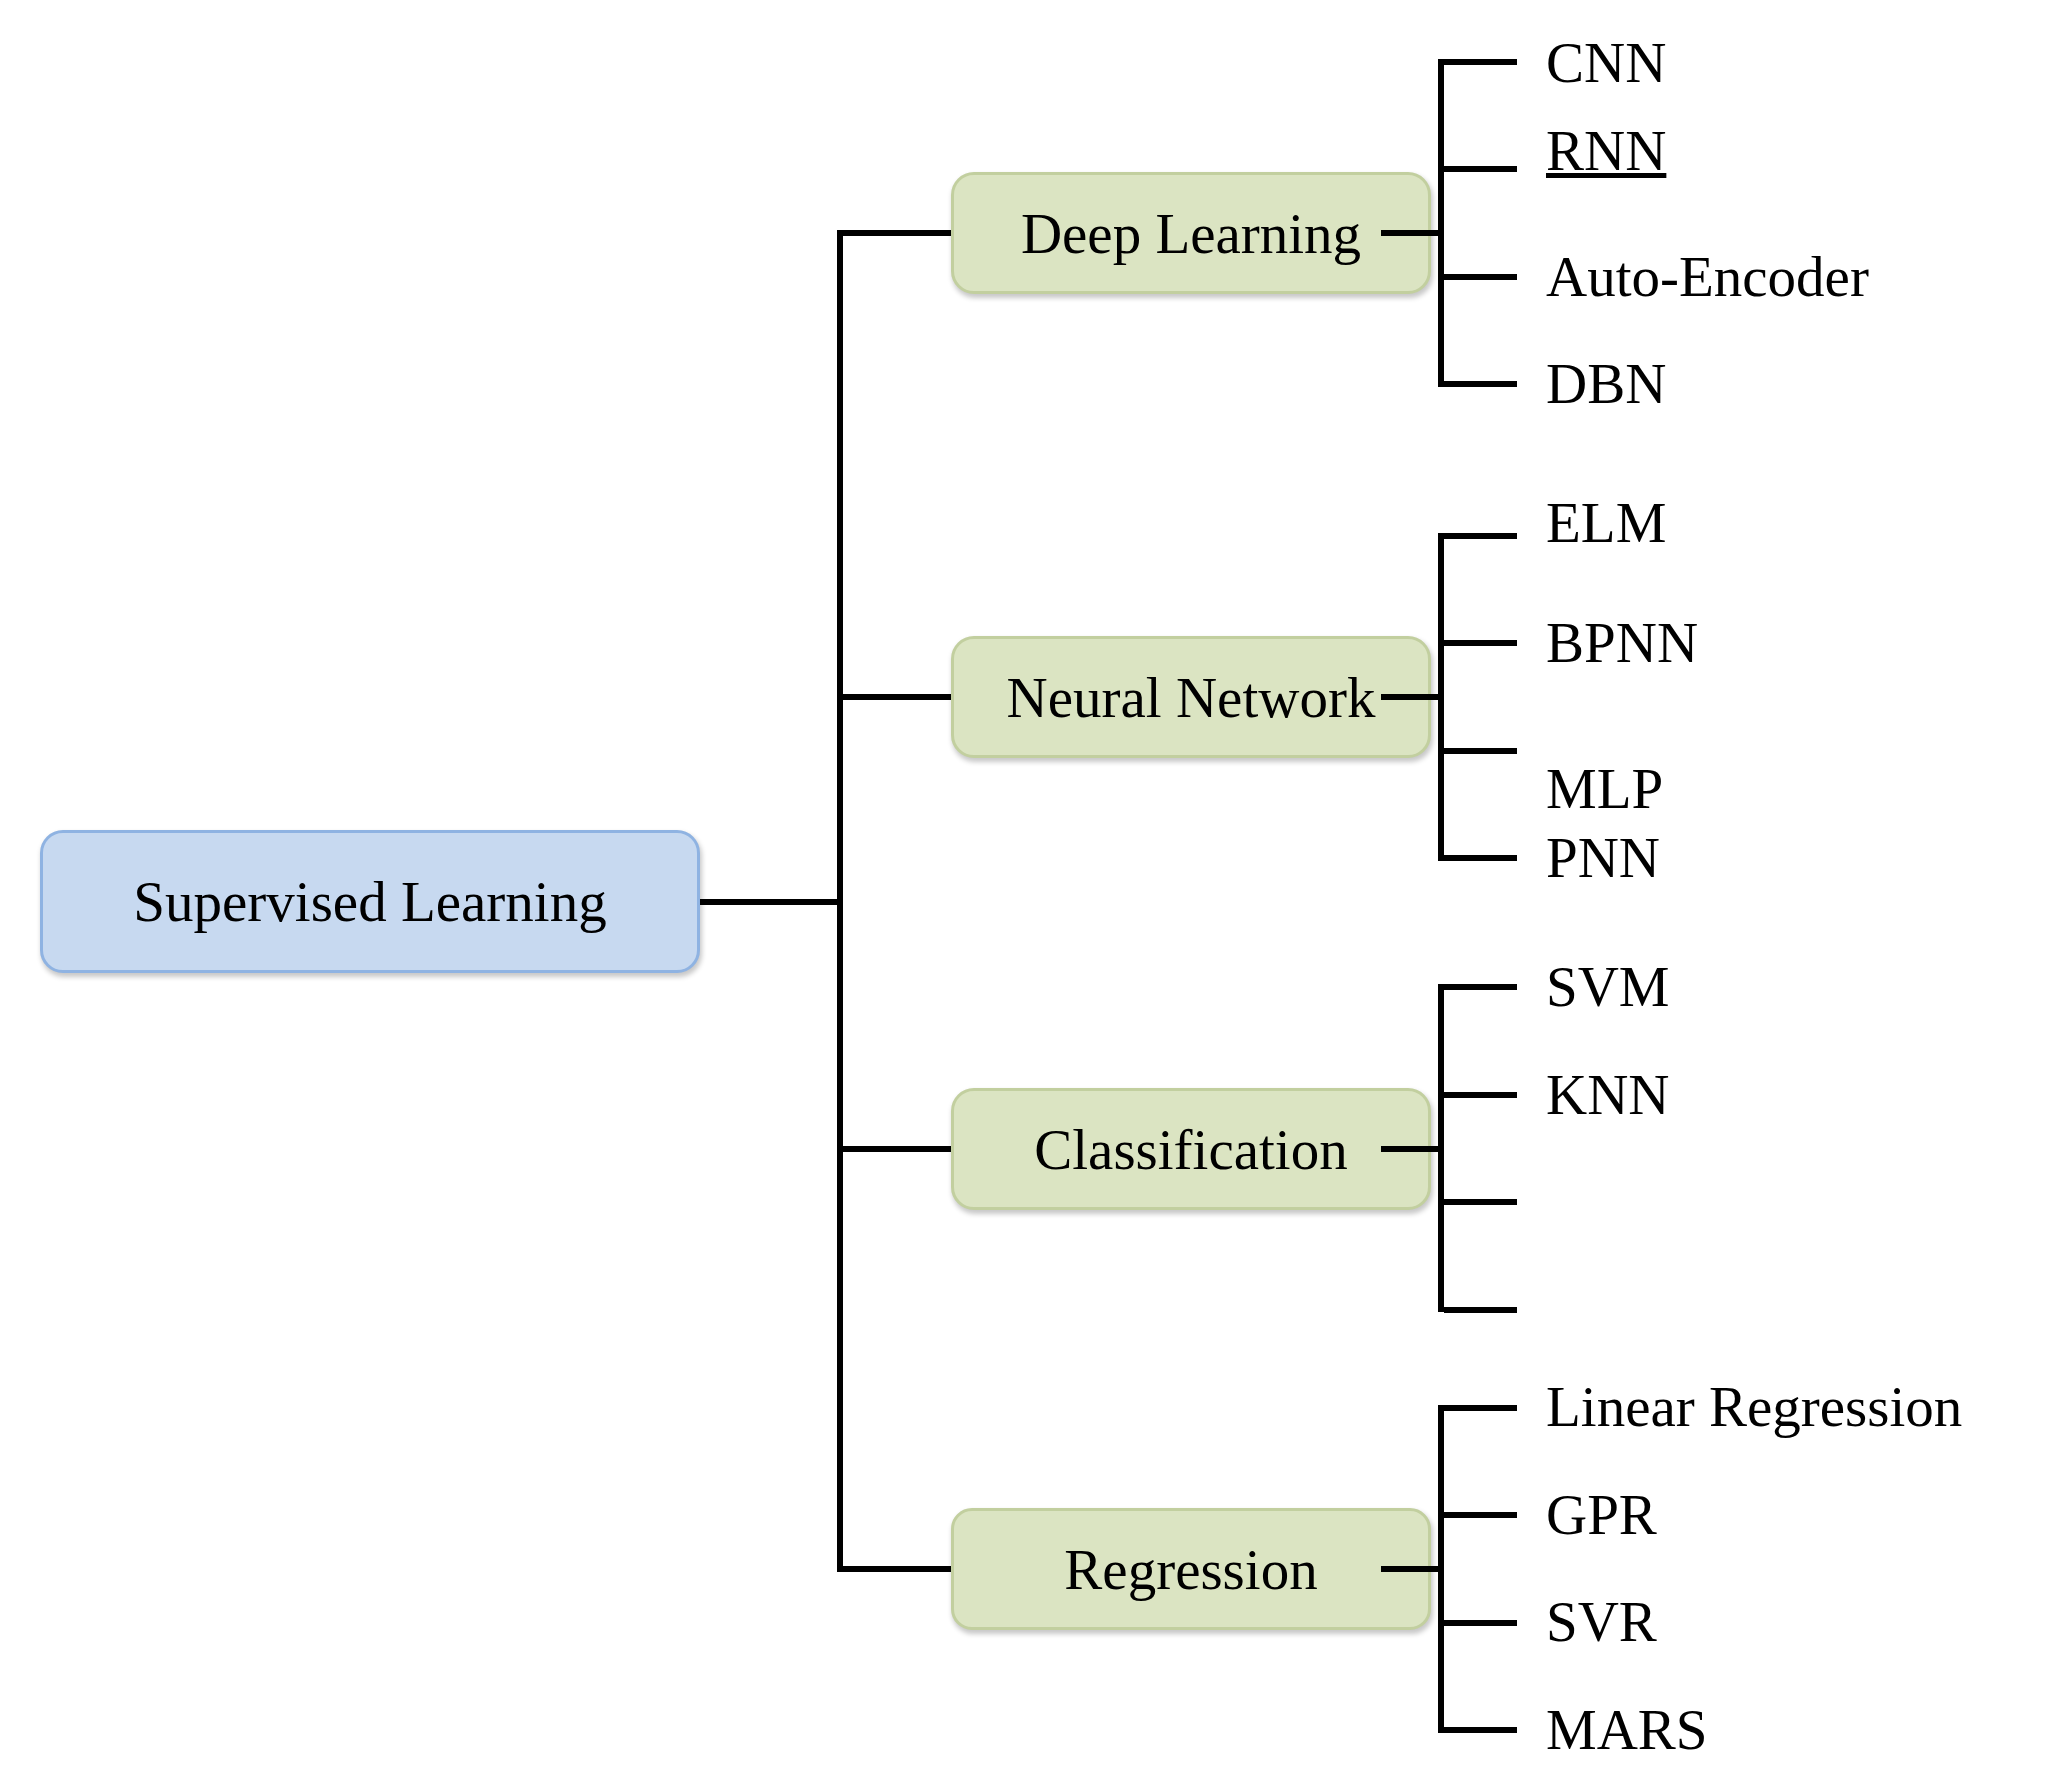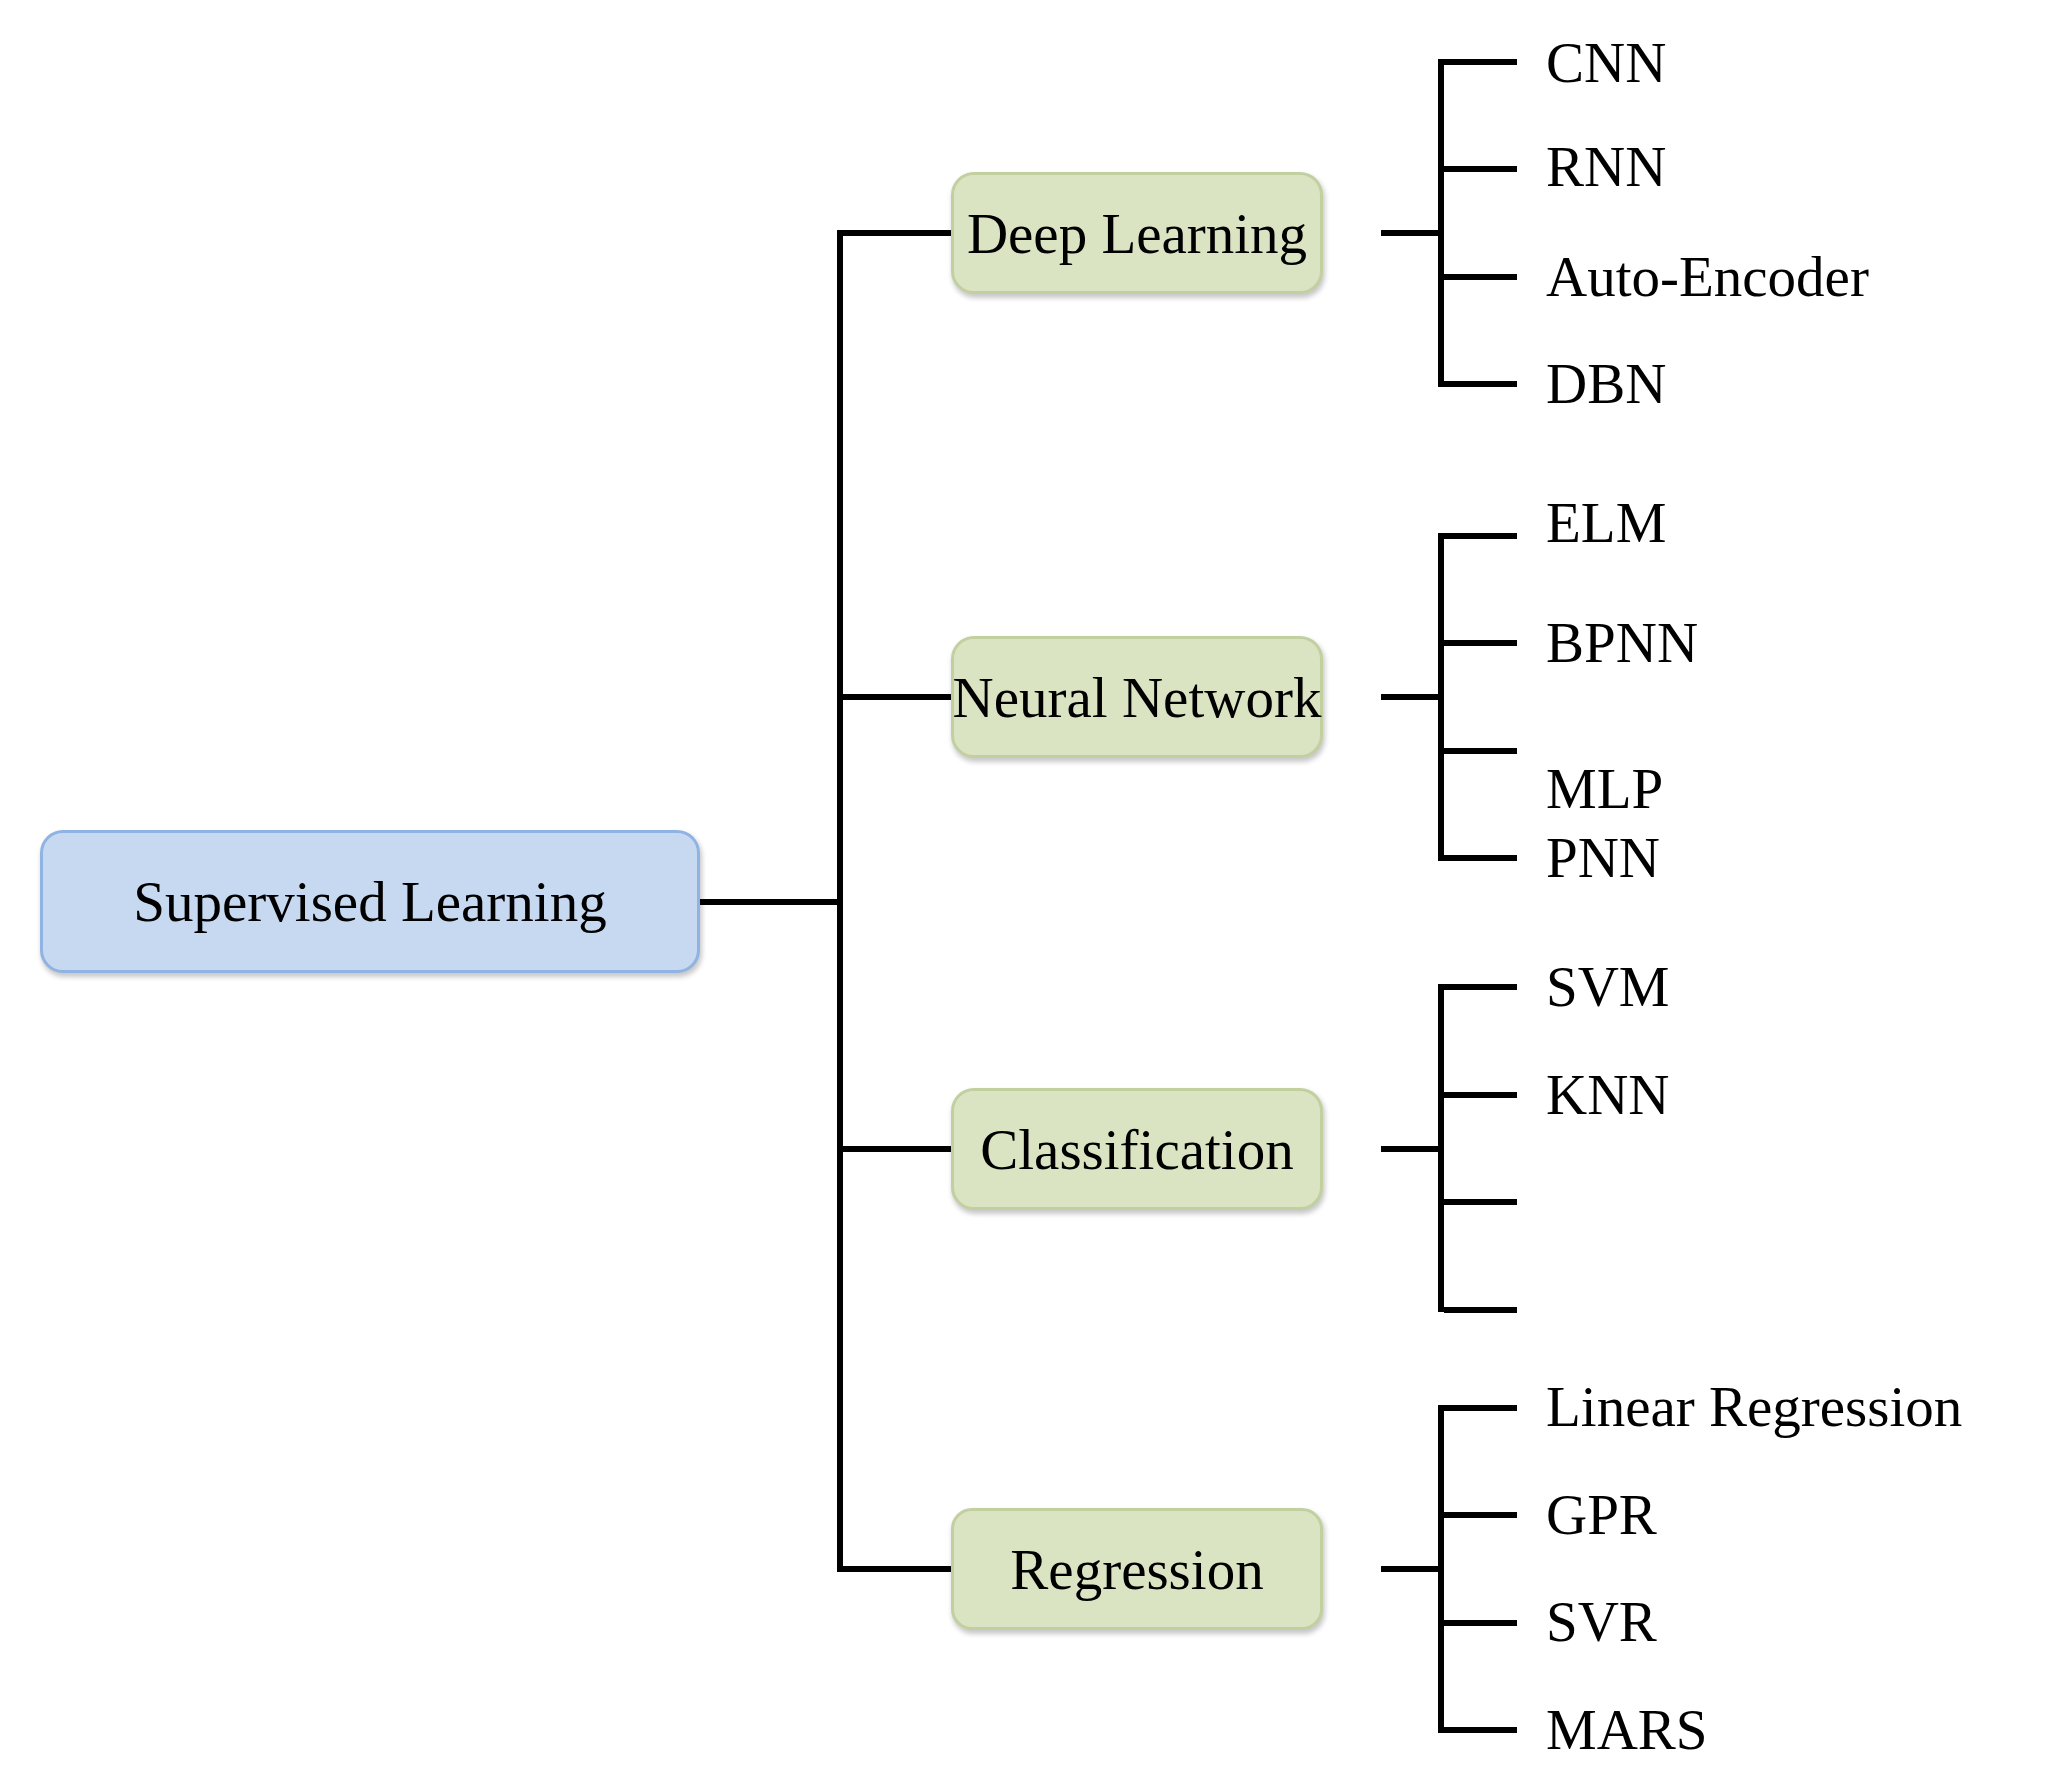--- a/index.html
+++ b/index.html
@@ -25,21 +25,21 @@
     line-height:1;
     white-space:nowrap;
     box-shadow:1.9px 3.8px 5.7px rgba(0,0,0,0.22);
   }
   .node-root{
     left:40px;top:830px;width:660px;height:143px;
     background:var(--root-fill);
     border:3.8px solid var(--root-border);
   }
   .node-branch{
-    left:951px;width:372px;height:122px;
+    left:951px;width:480px;height:122px;
     background:var(--branch-fill);
     border:3.8px solid var(--branch-border);
   }
   .leaf{
     position:absolute;left:1546px;height:70px;line-height:70px;
     color:var(--text-color);font-size:57px;white-space:nowrap;
   }
   
   .trunk{left:837px;top:230px;width:5.7px;height:1342px;}
   .root-link{left:700px;top:899px;width:143px;height:5.7px;}
@@ -66,21 +66,21 @@
   <div class="node node-branch" style="top:172px;">
     <span>Deep Learning</span>
   </div>
   <div class="hline spine-link" style="top:230px;"></div>
   <div class="vline spine" style="top:59px;"></div>
   <div class="hline tick" style="top:59px;"></div>
   <div class="hline tick" style="top:166px;"></div>
   <div class="hline tick" style="top:274px;"></div>
   <div class="hline tick" style="top:381px;"></div>
   <div class="leaf" style="top:28px;">CNN</div>
-  <div class="leaf" style="top:132px;">RNN</div>
+  <div class="leaf" style="top:116px;text-decoration:underline;">RNN</div>
   <div class="leaf" style="top:242px;">Auto-Encoder</div>
   <div class="leaf" style="top:349px;">DBN</div>
 
   <div class="hline branch-link" style="top:694px;"></div>
   <div class="node node-branch" style="top:636px;">
     <span>Neural Network</span>
   </div>
   <div class="hline spine-link" style="top:694px;"></div>
   <div class="vline spine" style="top:533px;"></div>
   <div class="hline tick" style="top:533px;"></div>

